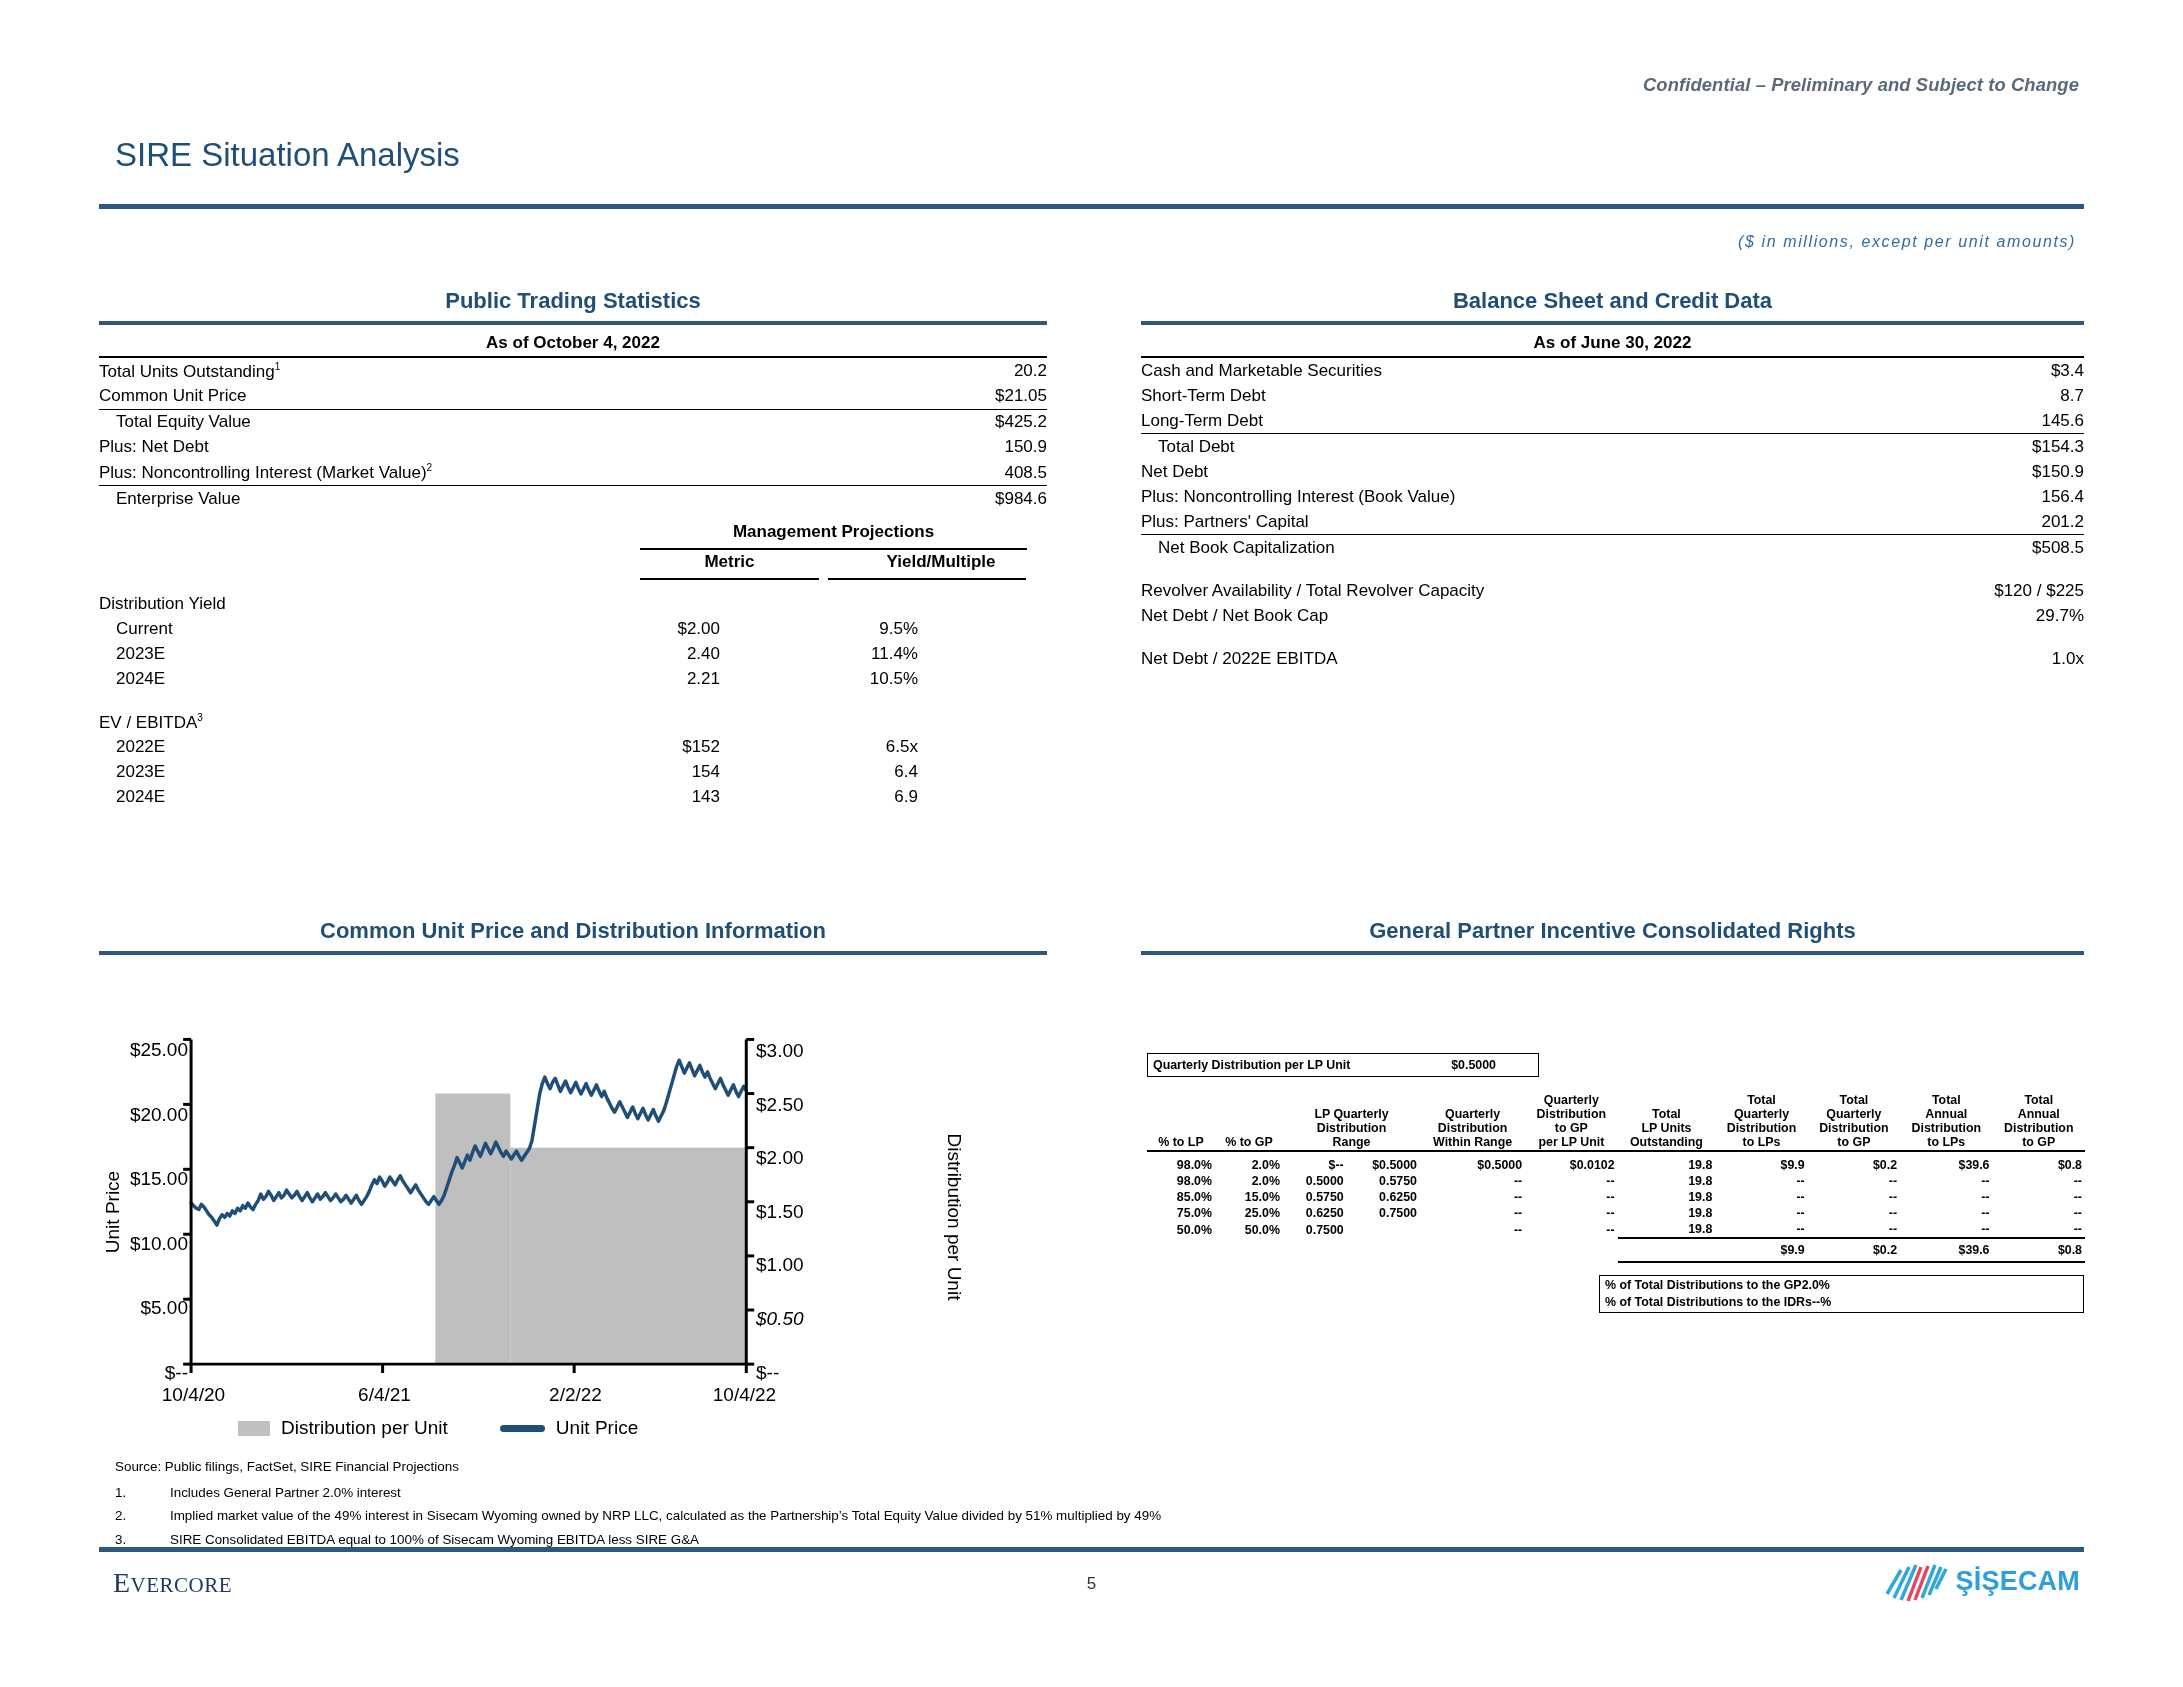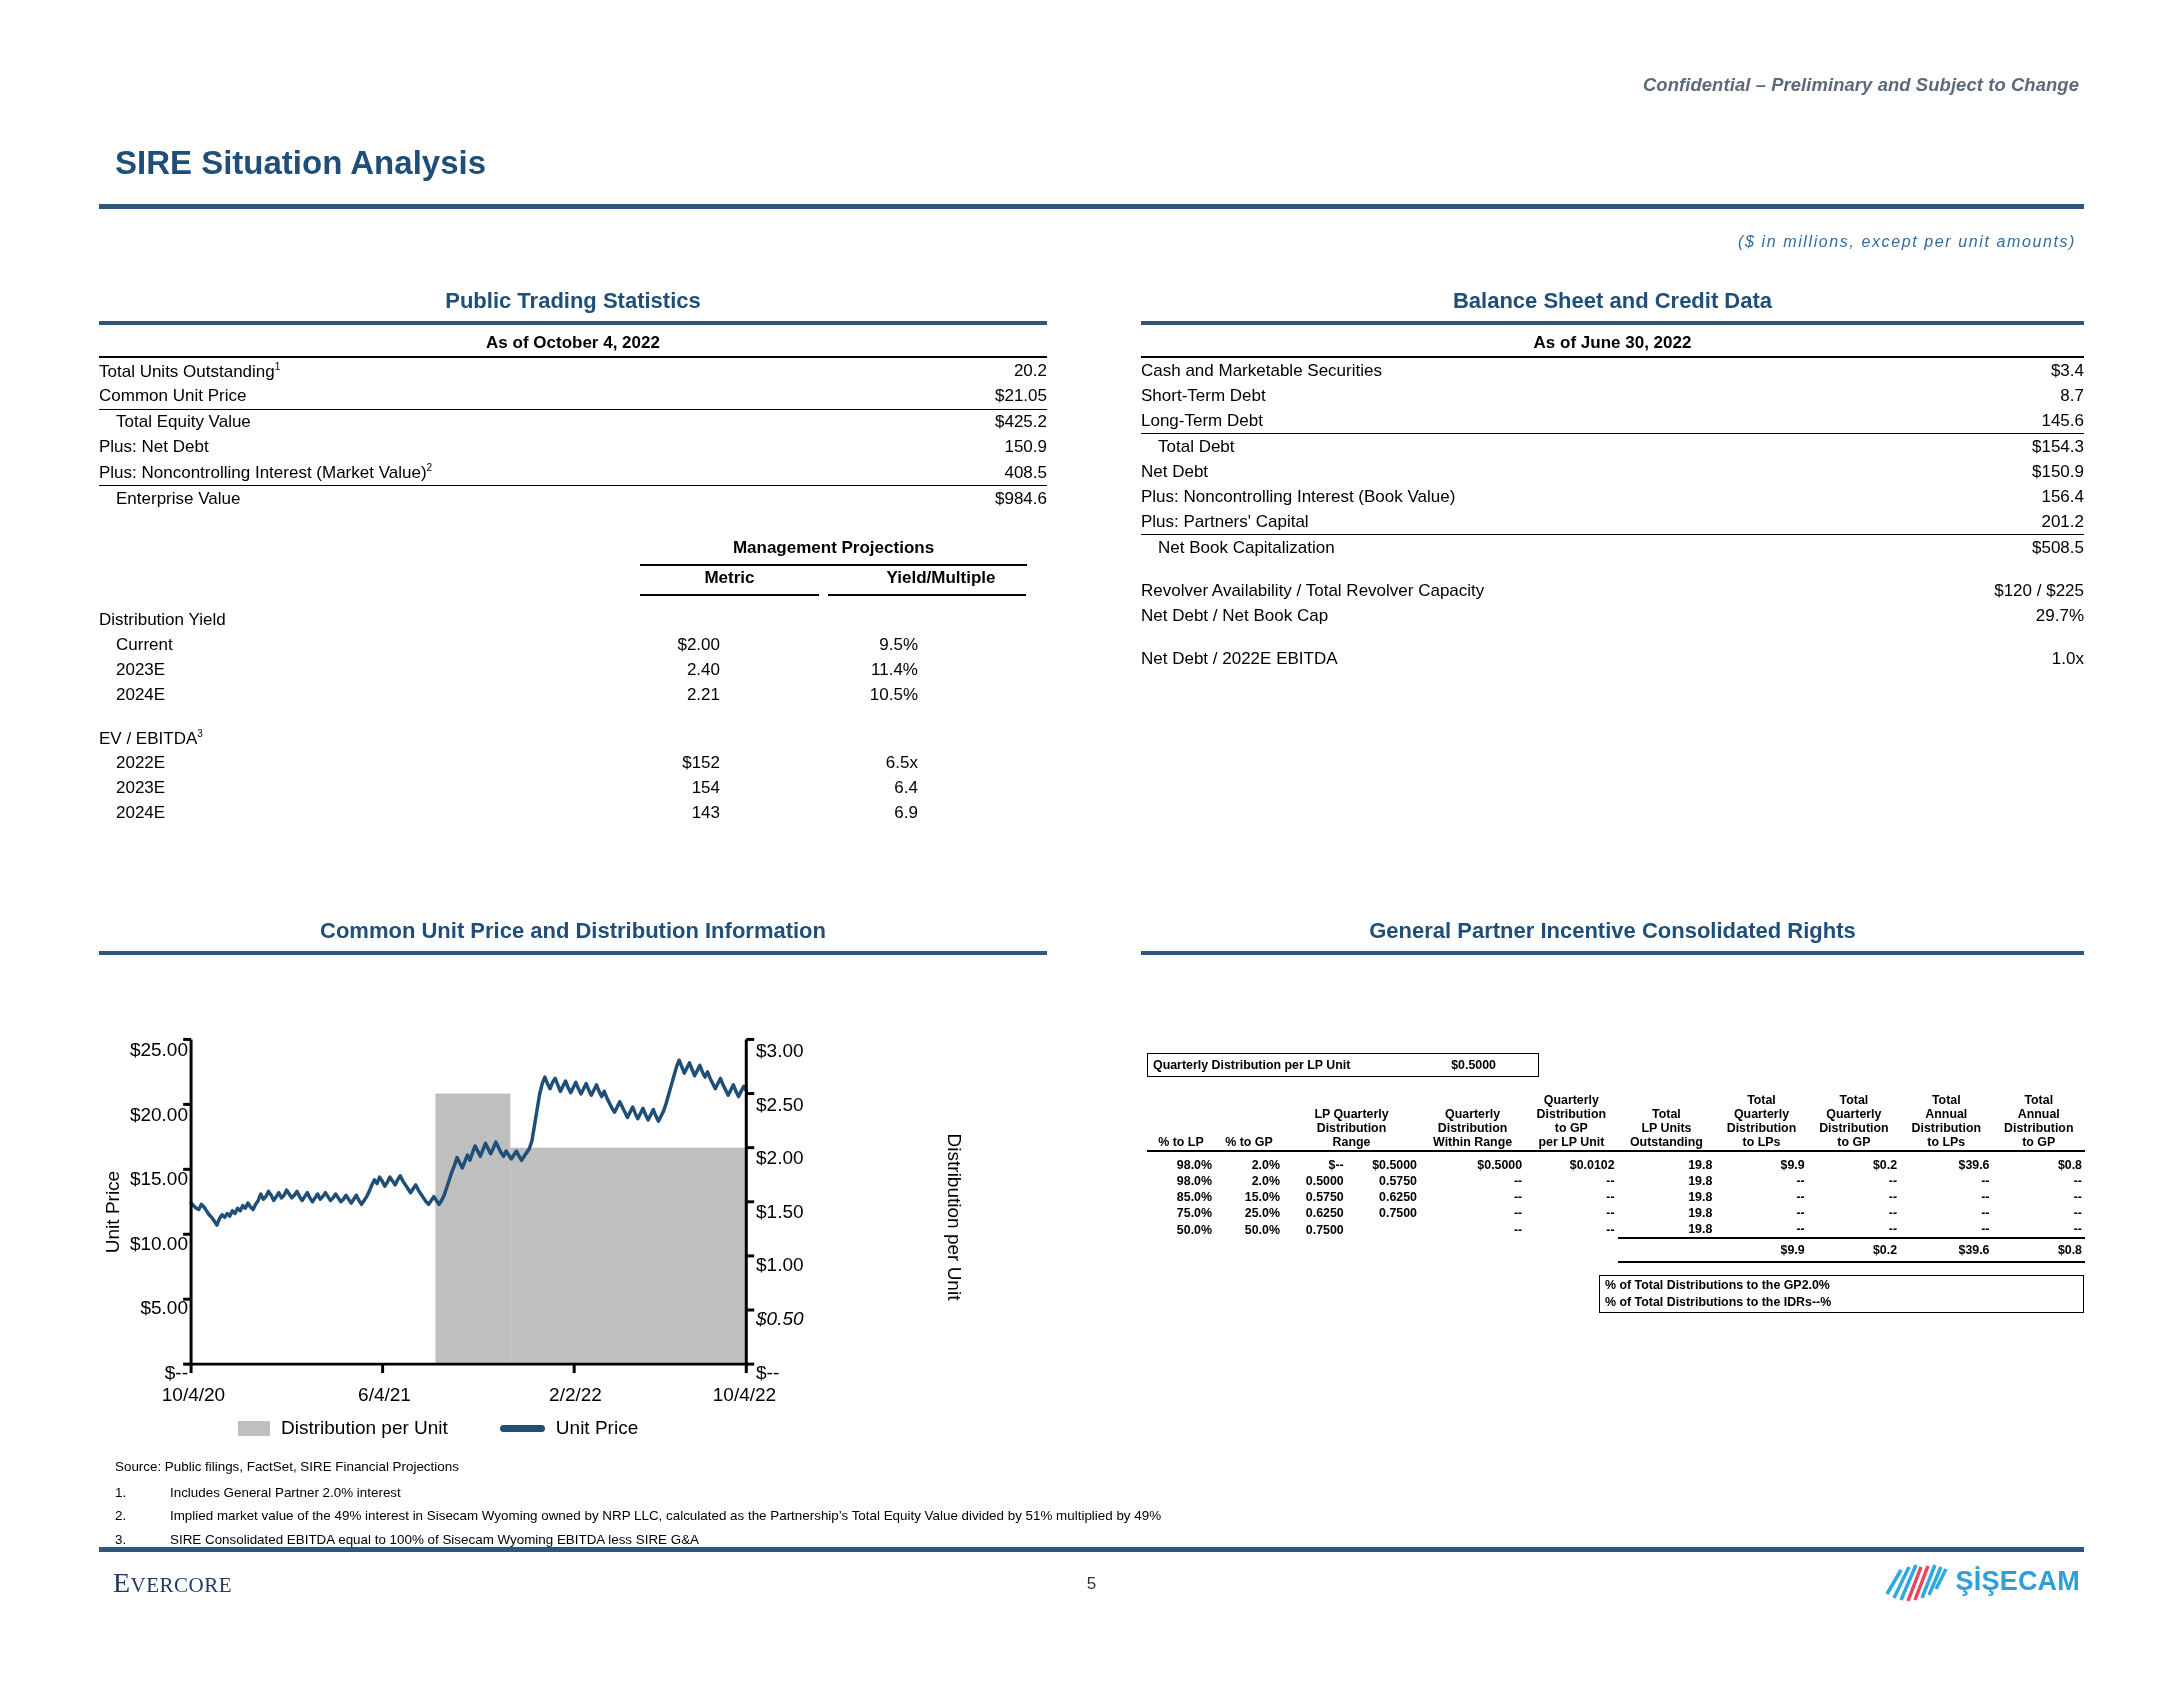--- a/index.html
+++ b/index.html
@@ -10,22 +10,22 @@
   }
   .slide{position:absolute;inset:0;}
 
   
   .confidential{
     position:absolute;right:104px;top:74px;
     font-size:18.4px;font-weight:bold;font-style:italic;
     color:#5a6a7a;letter-spacing:0.1px;white-space:nowrap;
   }
   .slide-title{
-    position:absolute;left:115px;top:144px;
-    font-size:33px;font-weight:bold;color:#1f4e79;white-space:nowrap;
+    position:absolute;left:115px;top:136px;
+    font-size:33px;font-weight:normal;color:#1f4e79;white-space:nowrap;
   }
   .title-rule{
     position:absolute;left:99px;right:99px;top:204px;height:4.5px;background:#2e5780;
   }
   .units-note{
     position:absolute;right:107px;top:233px;
     font-size:16px;font-style:italic;color:#2e6da4;letter-spacing:1.6px;white-space:nowrap;
   }
 
   
@@ -131,21 +131,21 @@
         <td class="lbl"><span>Plus: Noncontrolling Interest (Market Value)</span><sup>2</sup></td>
         <td class="val">408.5</td>
       </tr>
       <tr class="rule-top-thin">
         <td class="lbl ind1">Enterprise Value</td>
         <td class="val">$984.6</td>
       </tr>
     </tbody>
       </table>
 
-    <div style="position:relative;height:60px;margin-top:27px;">
+    <div style="position:relative;height:60px;margin-top:11px;">
       <div style="position:absolute;left:541px;width:387px;text-align:center;font-size:17px;font-weight:bold;">Management Projections</div>
       <div style="position:absolute;left:541px;top:26px;width:387px;border-top:2px solid #000;"></div>
       <div style="position:absolute;left:541px;top:30px;width:179px;text-align:center;font-size:17px;font-weight:bold;">Metric</div>
       <div style="position:absolute;left:743px;top:30px;width:198px;text-align:center;font-size:17px;font-weight:bold;">Yield/Multiple</div>
       <div style="position:absolute;left:541px;top:56px;width:179px;border-top:2px solid #000;"></div>
       <div style="position:absolute;left:729px;top:56px;width:198px;border-top:2px solid #000;"></div>
     </div>
 
     <table class="fin" style="margin-top:9px;table-layout:fixed;">
       <colgroup>

